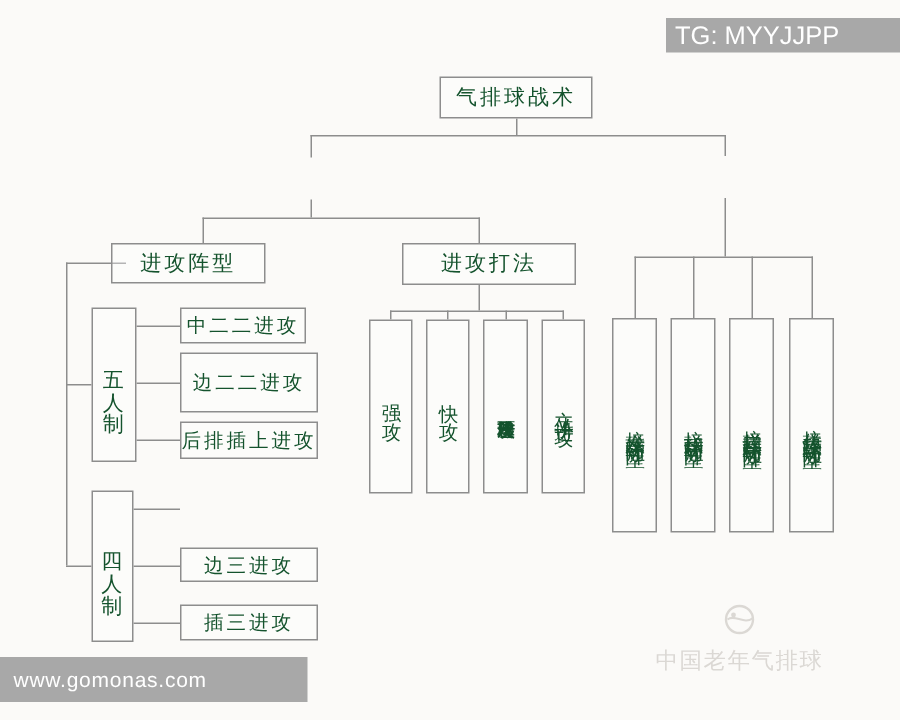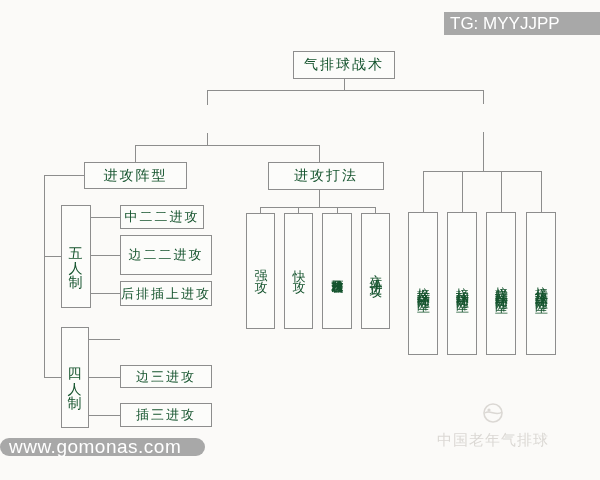--- a/index.html
+++ b/index.html
@@ -30,21 +30,21 @@
   .ls4{letter-spacing:4px;}
   .ls12{letter-spacing:12px;}
   .ls14{letter-spacing:14px;font-size:14px;}
   
   .banner{
     position:absolute;background:#a8a8a8;color:#ffffff;
     display:flex;align-items:center;
     font-family:"Liberation Sans", sans-serif;
   }
   .banner-tr{left:444px;top:12px;width:153px;height:23px;font-size:17px;padding-left:6px;}
-  .banner-bl{left:0;top:438px;width:196px;height:18px;font-size:19px;padding-left:9px;letter-spacing:0.5px;border-radius:13px;}
+  .banner-bl{left:0;top:438px;width:196px;height:30px;font-size:14px;padding-left:9px;letter-spacing:0.5px;}
   
   .brand{
     position:absolute;left:437px;top:401px;height:26px;
     display:flex;align-items:center;gap:6px;
     color:#dbd8d4;font-size:15px;letter-spacing:1px;flex-direction:column;
   }
   .brand svg{display:block;}
 </style>
 </head>
 <body>
@@ -84,21 +84,21 @@
   <div class="ln ln-h" style="left:423px;top:171px;width:119px"></div>
   <div class="ln ln-v" style="left:423px;top:171px;height:41px"></div>
   <div class="ln ln-v" style="left:462px;top:171px;height:41px"></div>
   <div class="ln ln-v" style="left:501px;top:171px;height:41px"></div>
   <div class="ln ln-v" style="left:541px;top:171px;height:41px"></div>
 
   <div class="box big" style="left:293px;top:51px;width:102px;height:28px">气排球战术</div>
 
 
 
-  <div class="box big" style="left:84px;top:162px;width:103px;height:27px">进攻阵型</div>
+  <div class="box big" style="left:74px;top:162px;width:103px;height:27px">进攻阵型</div>
 
   <div class="box big" style="left:268px;top:162px;width:116px;height:28px">进攻打法</div>
 
   <div class="box vbox ls14" style="left:61px;top:205px;width:30px;height:103px">五人制</div>
   <div class="box" style="left:120px;top:205px;width:84px;height:24px">中二二进攻</div>
   <div class="box" style="left:120px;top:235px;width:92px;height:40px">边二二进攻</div>
   <div class="box" style="left:120px;top:281px;width:92px;height:25px">后排插上进攻</div>
 
   <div class="box vbox ls14" style="left:61px;top:327px;width:28px;height:101px">四人制</div>
   <div class="box" style="left:120px;top:365px;width:92px;height:23px">边三进攻</div>

